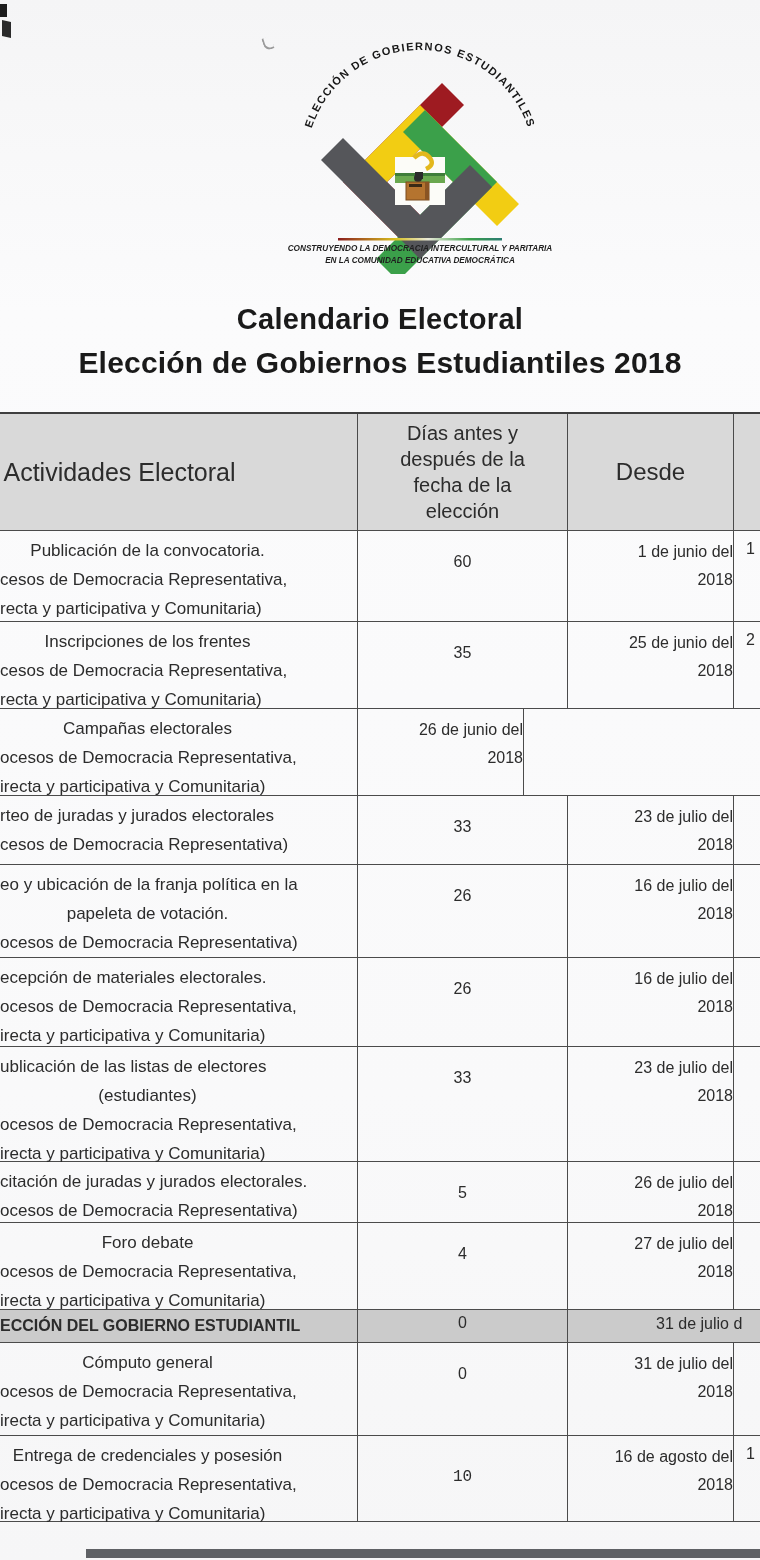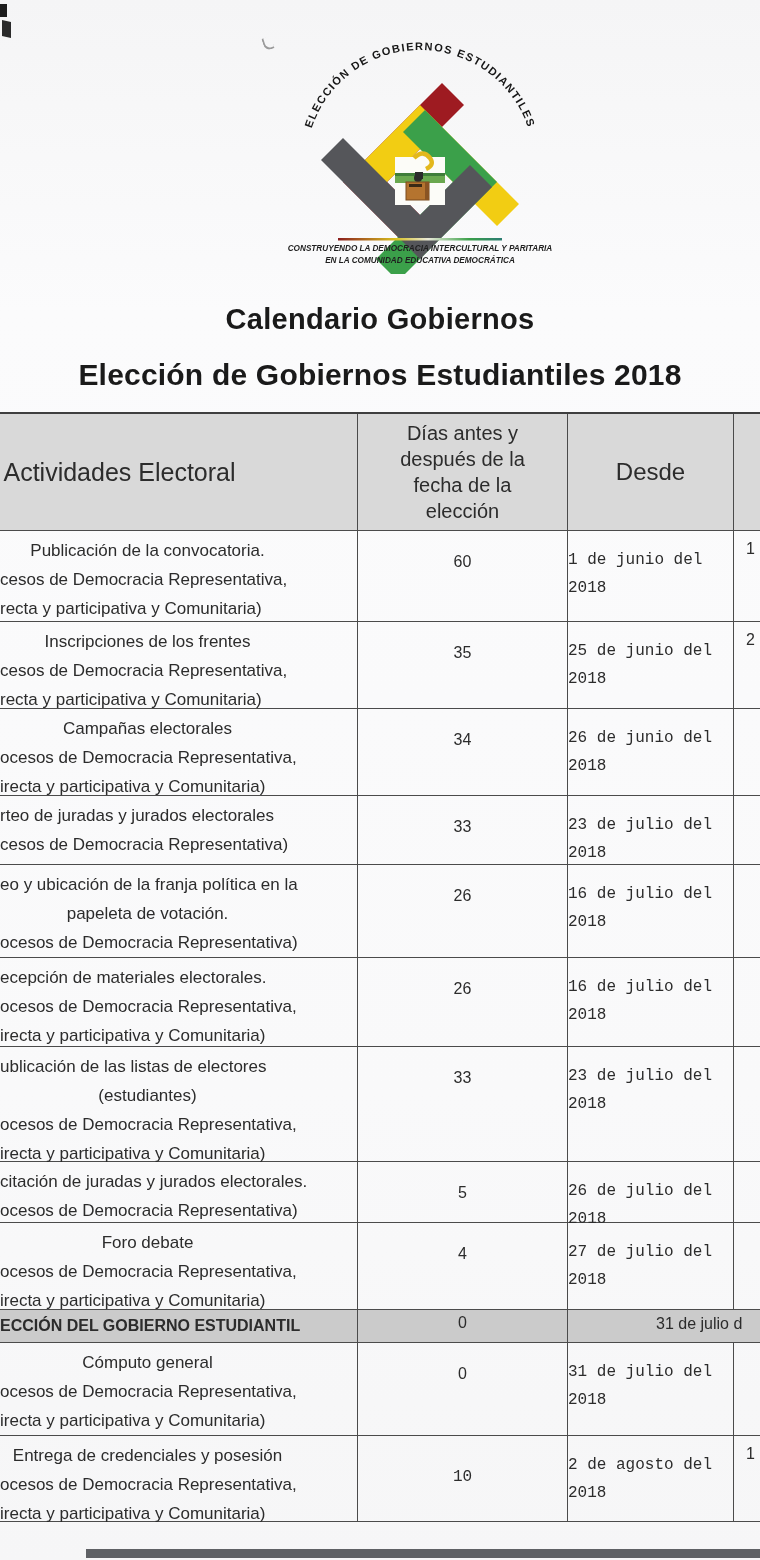--- a/index.html
+++ b/index.html
@@ -19,32 +19,32 @@
     border-left:2px solid #6b6b6b; border-bottom:2px solid #6b6b6b;
     border-radius:0 0 0 7px; transform:rotate(-18deg); opacity:.65; }
   .bottom-bar { position:absolute; left:86px; right:0; top:1549px; height:9px; background:#5f6165; }
 
   
   .logo-wrap { position:absolute; left:282px; top:42px; width:276px; height:232px; }
 
   
   .titles { position:absolute; top:303px; left:0; width:760px; text-align:center; color:#1a1a1a; }
   .title1 { font-size:29px; font-weight:bold; letter-spacing:.3px; }
-  .title2 { font-size:30px; font-weight:bold; margin-top:22px; letter-spacing:.2px; }
+  .title2 { font-size:30px; font-weight:bold; margin-top:10px; letter-spacing:.2px; }
 
   
   .etable { position:absolute; left:-62px; top:412px; width:945px;
     border-top:2px solid #3f3f3f; }
   .row { display:flex; border-bottom:1px solid #4b4b4b; background:transparent; }
   .cell { box-sizing:border-box; }
   .c-act   { width:419px; padding-top:5px; }
   .c-days  { width:210px; border-left:1px solid #4b4b4b; text-align:center;
              font-size:16px; padding-top:22px; }
-  .c-desde { width:166px; border-left:1px solid #4b4b4b; text-align:left;
-             font-size:16px; line-height:28px; padding-top:15px;font-family:Liberation Mono, monospace; }
+  .c-desde { width:166px; border-left:1px solid #4b4b4b; text-align:right;
+             font-size:16px; line-height:28px; padding-top:7px; }
   .c-hasta { width:150px; border-left:1px solid #4b4b4b;
              font-size:16px; padding:9px 0 0 12px; }
   .c-merged{ width:316px; border-left:1px solid #4b4b4b;
              font-size:16px; padding:5px 0 0 88px; white-space:nowrap; overflow:visible; }
   .act-line { font-size:17px; line-height:29px; white-space:nowrap; }
   .act-line.center { text-align:center; }
   .act-line.left { padding-left:62px; }
 
   .hrow { background:#d9d9d9; height:116px; }
   .h-act { width:419px; font-size:25px; display:flex; align-items:center; justify-content:center; }
@@ -108,21 +108,21 @@
         <rect x="127" y="142" width="13" height="3" fill="#3a2a16"></rect>
       </g>
 
       <rect x="56" y="196" width="164" height="2.5" fill="url(#tagbar)"></rect>
       <text x="138" y="209" text-anchor="middle" font-size="8.2" font-weight="bold" font-style="italic" fill="#1f1f1f">CONSTRUYENDO LA DEMOCRACIA INTERCULTURAL Y PARITARIA</text>
       <text x="138" y="221" text-anchor="middle" font-size="8.2" font-weight="bold" font-style="italic" fill="#1f1f1f">EN LA COMUNIDAD EDUCATIVA DEMOCRÁTICA</text>
     </svg>
   </div>
 
   <div class="titles">
-    <div class="title1">Calendario Gobiernos</div>
+    <div class="title1">Calendario Electoral</div>
     <div class="title2">Elección de Gobiernos Estudiantiles 2018</div>
   </div>
 
   <div class="etable">
 
     <div class="row hrow">
       <div class="cell h-act">
           <span>Actividades Electoral</span>
         </div>
       <div class="cell h-days">
@@ -161,21 +161,20 @@
       </div>
       <div class="cell c-hasta">2</div>
     </div>
 
     <div class="row" style="height:86px">
       <div class="cell c-act">
         <div class="act-line center">Campañas electorales</div>
         <div class="act-line left">ocesos de Democracia Representativa,</div>
         <div class="act-line left">irecta y participativa y Comunitaria)</div>
       </div>
-      <div class="cell c-days">34</div>
       <div class="cell c-desde">
         <div>26 de junio del</div>
         <div>2018</div>
       </div>
       <div class="cell c-hasta"></div>
     </div>
 
     <div class="row" style="height:68px">
       <div class="cell c-act">
         <div class="act-line left">rteo de juradas y jurados  electorales</div>
@@ -282,21 +281,21 @@
     </div>
 
     <div class="row" style="height:85px">
       <div class="cell c-act">
         <div class="act-line center">Entrega de credenciales y posesión</div>
         <div class="act-line left">ocesos de Democracia Representativa,</div>
         <div class="act-line left">irecta y participativa y Comunitaria)</div>
       </div>
       <div class="cell c-days vmid">10</div>
       <div class="cell c-desde">
-        <div>2 de agosto del</div>
+        <div>16 de agosto del</div>
         <div>2018</div>
       </div>
       <div class="cell c-hasta">1</div>
     </div>
 
   </div>
 
   <div class="bottom-bar"></div>
 </div>
 

